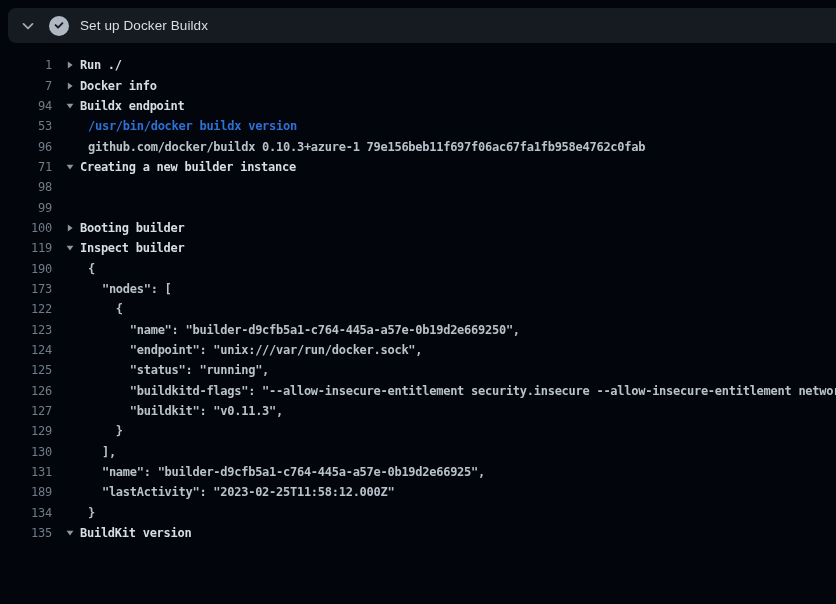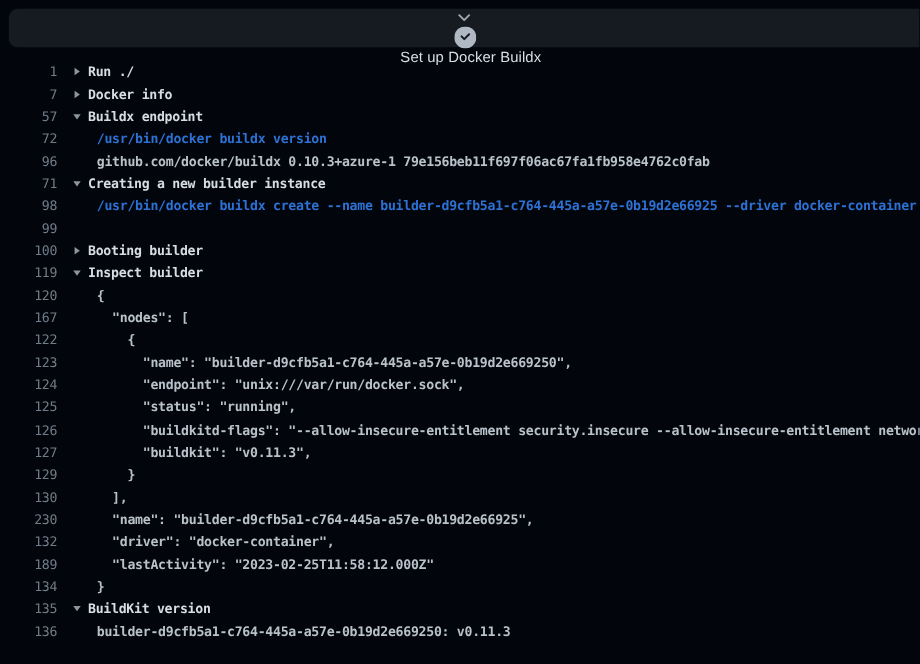--- a/index.html
+++ b/index.html
@@ -11,21 +11,20 @@
   .step-header{
     margin:8px 0 0 8px;
     width:calc(100% - 8px);
     height:35px;
     box-sizing:border-box;
     background:var(--header-bg,#161b22);
     border-radius:8px 0 0 8px;
     display:flex;align-items:center;
     padding-left:12px;
     cursor:pointer;
-    flex-direction:column;
   }
   .chev{display:flex;align-items:center;margin-right:13px;}
   .status{display:flex;align-items:center;margin-right:11px;}
   .step-title{
     color:var(--title-color,#d8dee6);
     font-size:13.5px;font-weight:500;letter-spacing:.1px;
   }
   .log{
     margin-top:12px;
     font-family:"DejaVu Sans Mono","Liberation Mono",monospace;
@@ -65,49 +64,47 @@
     <span class="step-title">Set up Docker Buildx</span>
   </header>
 
   <main class="log" id="log">
       <div class="row group"><span class="num">1</span><span class="caret"><svg width="8" height="8" viewBox="0 0 8 8">
             <path d="M1.8.6v6.8L6.6 4Z" fill="#8d959e"></path>
           </svg></span><span class="grp-label">Run ./</span></div>
       <div class="row group"><span class="num">7</span><span class="caret"><svg width="8" height="8" viewBox="0 0 8 8">
             <path d="M1.8.6v6.8L6.6 4Z" fill="#8d959e"></path>
           </svg></span><span class="grp-label">Docker info</span></div>
-      <div class="row group"><span class="num">57</span><span class="caret"><svg width="8" height="8" viewBox="0 0 8 8">
+      <div class="row group"><span class="num">94</span><span class="caret"><svg width="8" height="8" viewBox="0 0 8 8">
             <path d="M.6 1.8h6.8L4 6.6Z" fill="#8d959e"></path>
           </svg></span><span class="grp-label">Buildx endpoint</span></div>
-      <div class="row"><span class="num">72</span><span class="txt cmd">/usr/bin/docker buildx version</span></div>
+      <div class="row"><span class="num">53</span><span class="txt cmd">/usr/bin/docker buildx version</span></div>
       <div class="row"><span class="num">96</span><span class="txt out">github.com/docker/buildx 0.10.3+azure-1 79e156beb11f697f06ac67fa1fb958e4762c0fab</span></div>
       <div class="row group"><span class="num">71</span><span class="caret"><svg width="8" height="8" viewBox="0 0 8 8">
             <path d="M.6 1.8h6.8L4 6.6Z" fill="#8d959e"></path>
           </svg></span><span class="grp-label">Creating a new builder instance</span></div>
-      <div class="row"><span class="num">98</span><span class="txt cmd">/usr/bin/docker buildx create --name builder-d9cfb5a1-c764-445a-a57e-0b19d2e66925 --driver docker-container</span></div>
+      <div class="row"><span class="num">98</span></div>
       <div class="row"><span class="num">99</span></div>
       <div class="row group"><span class="num">100</span><span class="caret"><svg width="8" height="8" viewBox="0 0 8 8">
             <path d="M1.8.6v6.8L6.6 4Z" fill="#8d959e"></path>
           </svg></span><span class="grp-label">Booting builder</span></div>
       <div class="row group"><span class="num">119</span><span class="caret"><svg width="8" height="8" viewBox="0 0 8 8">
             <path d="M.6 1.8h6.8L4 6.6Z" fill="#8d959e"></path>
           </svg></span><span class="grp-label">Inspect builder</span></div>
-      <div class="row"><span class="num">120</span><span class="txt out">{</span></div>
-      <div class="row"><span class="num">167</span><span class="txt out">  "nodes": [</span></div>
+      <div class="row"><span class="num">190</span><span class="txt out">{</span></div>
+      <div class="row"><span class="num">173</span><span class="txt out">  "nodes": [</span></div>
       <div class="row"><span class="num">122</span><span class="txt out">    {</span></div>
       <div class="row"><span class="num">123</span><span class="txt out">      "name": "builder-d9cfb5a1-c764-445a-a57e-0b19d2e669250",</span></div>
       <div class="row"><span class="num">124</span><span class="txt out">      "endpoint": "unix:///var/run/docker.sock",</span></div>
       <div class="row"><span class="num">125</span><span class="txt out">      "status": "running",</span></div>
       <div class="row"><span class="num">126</span><span class="txt out">      "buildkitd-flags": "--allow-insecure-entitlement security.insecure --allow-insecure-entitlement network.host",</span></div>
       <div class="row"><span class="num">127</span><span class="txt out">      "buildkit": "v0.11.3",</span></div>
       <div class="row"><span class="num">129</span><span class="txt out">    }</span></div>
       <div class="row"><span class="num">130</span><span class="txt out">  ],</span></div>
-      <div class="row"><span class="num">230</span><span class="txt out">  "name": "builder-d9cfb5a1-c764-445a-a57e-0b19d2e66925",</span></div>
-      <div class="row"><span class="num">132</span><span class="txt out">  "driver": "docker-container",</span></div>
+      <div class="row"><span class="num">131</span><span class="txt out">  "name": "builder-d9cfb5a1-c764-445a-a57e-0b19d2e66925",</span></div>
       <div class="row"><span class="num">189</span><span class="txt out">  "lastActivity": "2023-02-25T11:58:12.000Z"</span></div>
       <div class="row"><span class="num">134</span><span class="txt out">}</span></div>
       <div class="row group"><span class="num">135</span><span class="caret"><svg width="8" height="8" viewBox="0 0 8 8">
             <path d="M.6 1.8h6.8L4 6.6Z" fill="#8d959e"></path>
           </svg></span><span class="grp-label">BuildKit version</span></div>
-      <div class="row"><span class="num">136</span><span class="txt out">builder-d9cfb5a1-c764-445a-a57e-0b19d2e669250: v0.11.3</span></div>
     </main>
 
 </div>
 
 </body></html>

